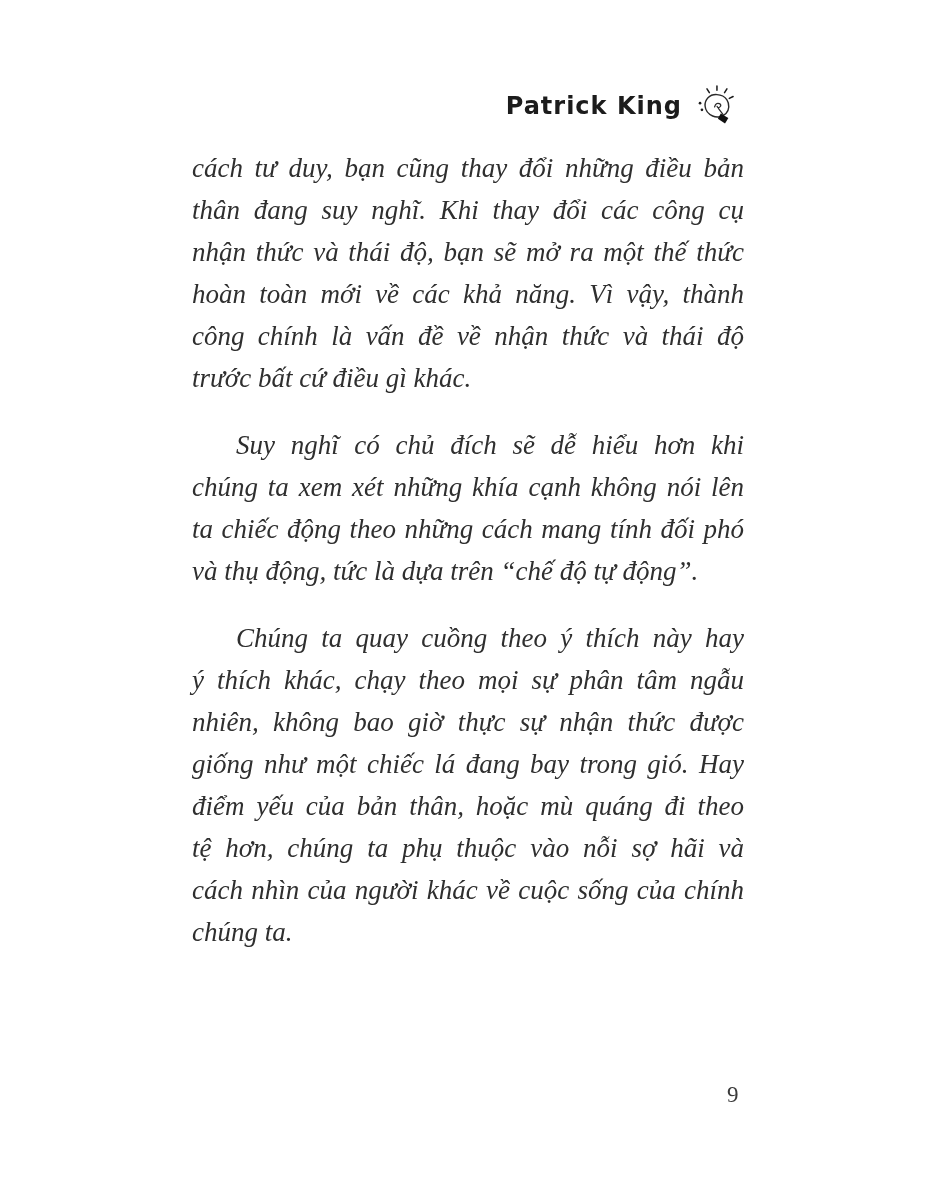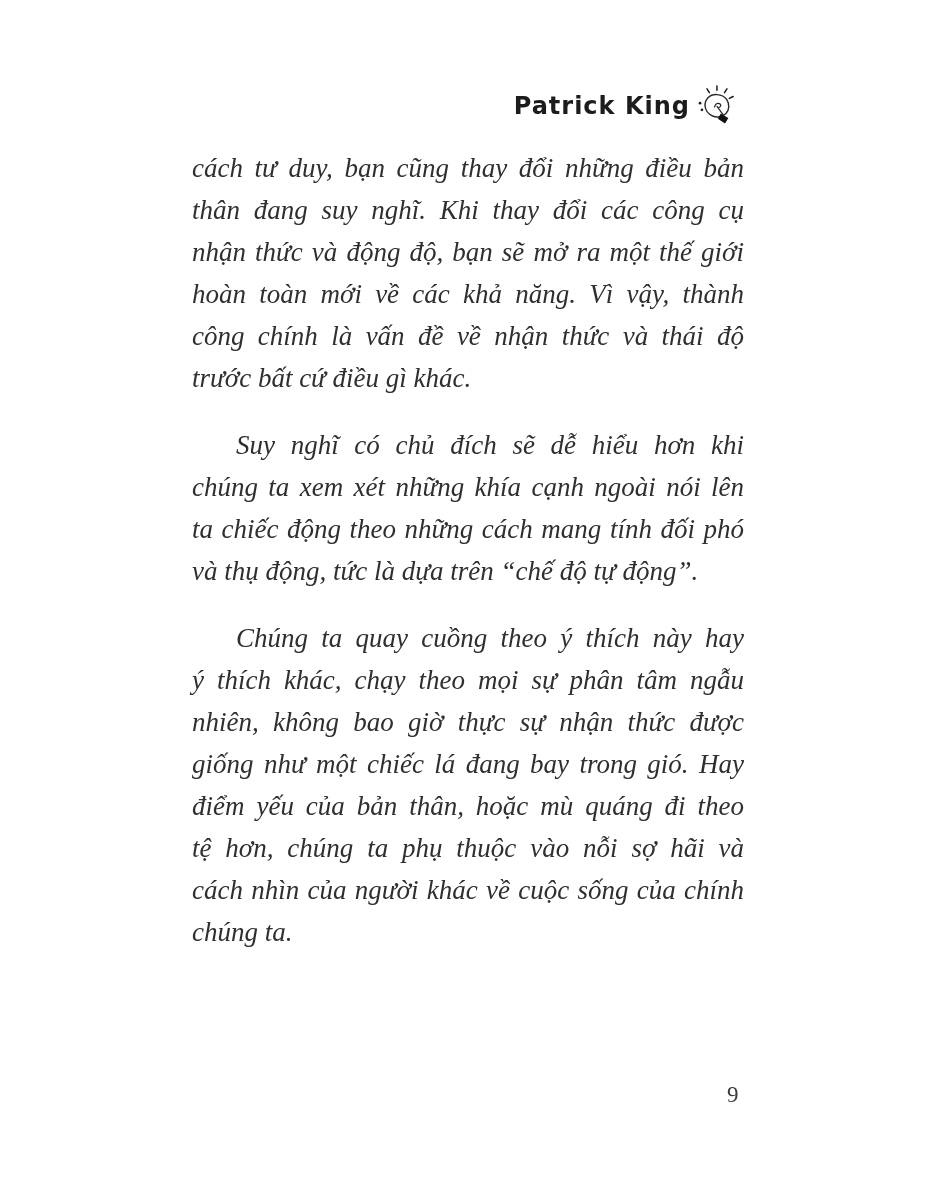--- a/index.html
+++ b/index.html
@@ -16,21 +16,21 @@
     font-family: "Liberation Serif", "DejaVu Serif", serif;
     color: #2f2f2f;
   }
   
   .running-header {
     position: absolute;
     top: 84px;
     right: 192px;
     display: flex;
     align-items: center;
-    gap: 7px;
+    gap: 15px;
   }
   .author-name {
     font-family: "DejaVu Sans", sans-serif;
     font-weight: 700;
     font-size: 24px;
     letter-spacing: 1px;
     color: #1c1c1c;
     white-space: nowrap;
   }
   .bulb-icon {
@@ -95,28 +95,28 @@
       <line x1="22.5" y1="25.5" x2="27.5" y2="32" stroke="#2a2a2a" stroke-width="1.3" stroke-linecap="round"></line>
 
       <polygon points="25,31 33,35.5 29.5,41.5 22,36.5" fill="#111111"></polygon>
     </svg>
   </div>
 
   <main class="body-text">
       <div class="paragraph">
         <div class="line">cách tư duy, bạn cũng thay đổi những điều bản</div>
         <div class="line">thân đang suy nghĩ. Khi thay đổi các công cụ</div>
-        <div class="line">nhận thức và động độ, bạn sẽ mở ra một thế giới</div>
+        <div class="line">nhận thức và thái độ, bạn sẽ mở ra một thế thức</div>
         <div class="line">hoàn toàn mới về các khả năng. Vì vậy, thành</div>
         <div class="line">công chính là vấn đề về nhận thức và thái độ</div>
         <div class="line last">trước bất cứ điều gì khác.</div>
       </div>
       <div class="paragraph indent">
         <div class="line">Suy nghĩ có chủ đích sẽ dễ hiểu hơn khi</div>
-        <div class="line">chúng ta xem xét những khía cạnh ngoài nói lên</div>
+        <div class="line">chúng ta xem xét những khía cạnh không nói lên</div>
         <div class="line">ta chiếc động theo những cách mang tính đối phó</div>
         <div class="line last">và thụ động, tức là dựa trên “chế độ tự động”.</div>
       </div>
       <div class="paragraph indent">
         <div class="line">Chúng ta quay cuồng theo ý thích này hay</div>
         <div class="line">ý thích khác, chạy theo mọi sự phân tâm ngẫu</div>
         <div class="line">nhiên, không bao giờ thực sự nhận thức được</div>
         <div class="line">giống như một chiếc lá đang bay trong gió. Hay</div>
         <div class="line">điểm yếu của bản thân, hoặc mù quáng đi theo</div>
         <div class="line">tệ hơn, chúng ta phụ thuộc vào nỗi sợ hãi và</div>

